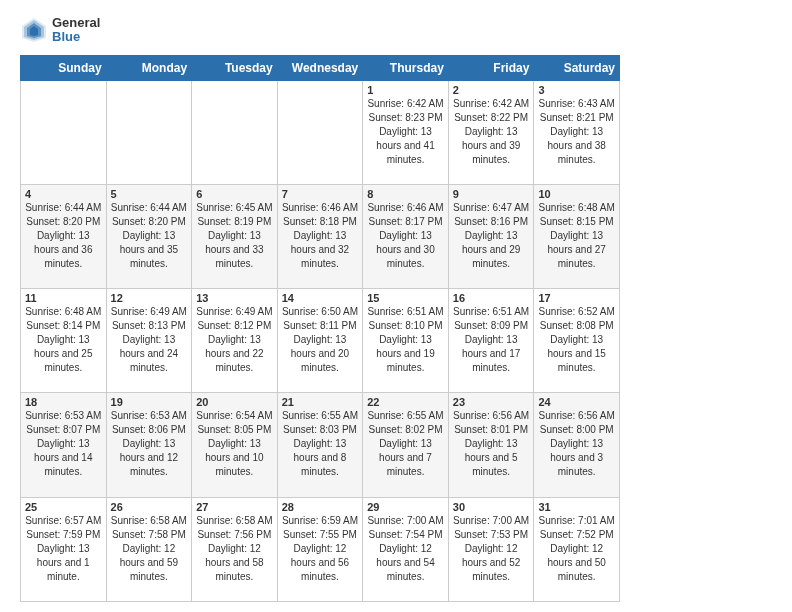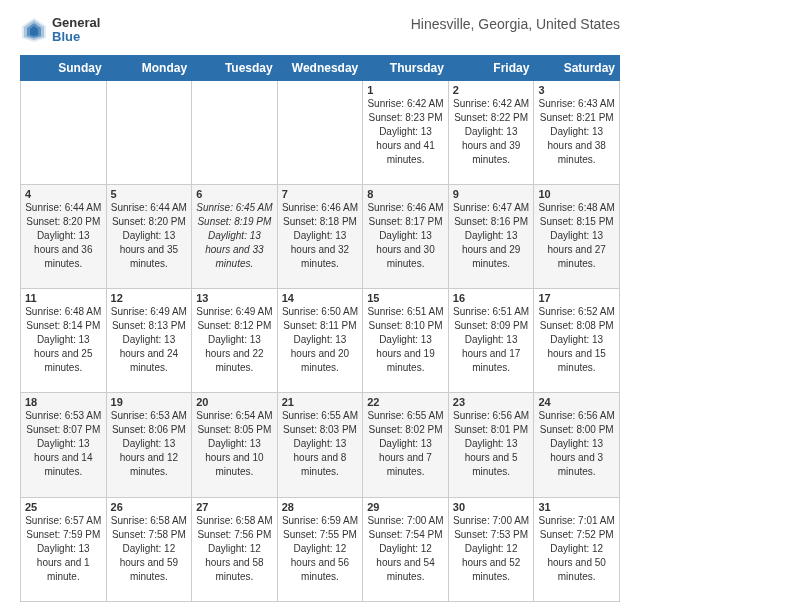--- a/index.html
+++ b/index.html
@@ -115,21 +115,20 @@
         <polygon points="14,4 24,11 24,21 14,24 4,21 4,11" fill="#2c6fad" opacity="0.3"></polygon>
         <polygon points="14,7 21,12 21,20 14,22 7,20 7,12" fill="#2c6fad" opacity="0.6"></polygon>
         <polygon points="14,10 18,13 18,19 14,20 10,19 10,13" fill="#2c6fad"></polygon>
       </svg>
       <div class="logo-text">
         <span class="logo-general">General</span>
         <span class="logo-blue">Blue</span>
       </div>
     </div>
     <div class="title-block">
-      <div class="location">Hinesville, Georgia, United States</div>
     </div>
   </div>
 
   <table class="calendar">
     <thead>
       <tr>
         <th>Sunday</th>
         <th>Monday</th>
         <th>Tuesday</th>
         <th>Wednesday</th>
@@ -171,21 +170,21 @@
 Daylight: 13 hours and 36 minutes.</div>
           </td>
           <td>
             <span class="day-number">5</span>
             <div class="day-info" style="white-space: pre-line;">Sunrise: 6:44 AM
 Sunset: 8:20 PM
 Daylight: 13 hours and 35 minutes.</div>
           </td>
           <td>
             <span class="day-number">6</span>
-            <div class="day-info" style="white-space: pre-line; font-style: italic;">Sunrise: 6:45 AM
+            <div class="day-info" style="white-space: pre-line;">Sunrise: 6:45 AM
 Sunset: 8:19 PM
 Daylight: 13 hours and 33 minutes.</div>
           </td>
           <td>
             <span class="day-number">7</span>
             <div class="day-info" style="white-space: pre-line;">Sunrise: 6:46 AM
 Sunset: 8:18 PM
 Daylight: 13 hours and 32 minutes.</div>
           </td>
           <td>

